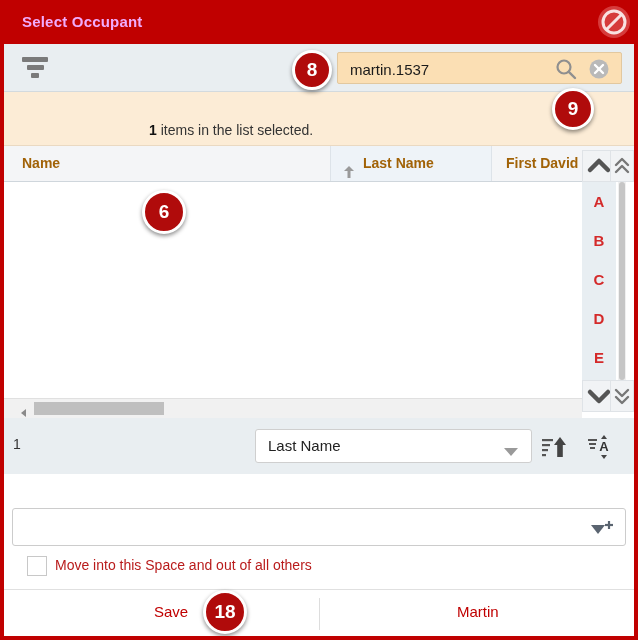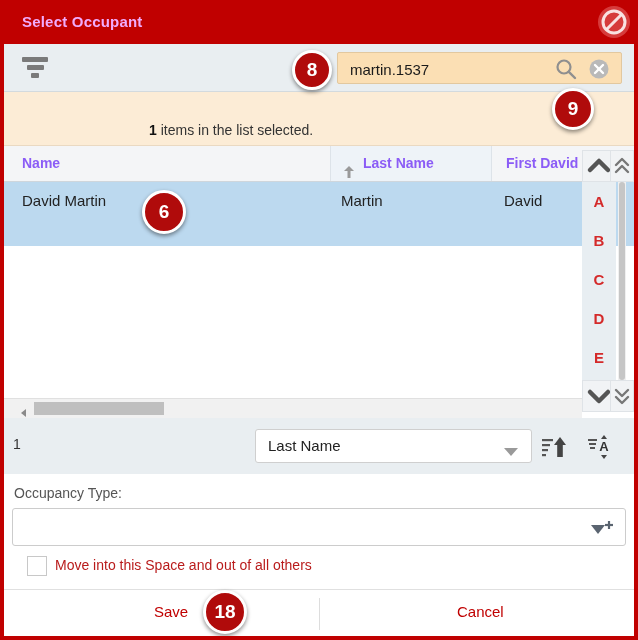--- a/index.html
+++ b/index.html
@@ -167,21 +167,21 @@
     border-bottom: 1px solid #cfd6dc;
     box-sizing: border-box;
   }
   .th {
     position: absolute;
     top: 0;
     height: 35px;
     line-height: 35px;
     font-size: 14px;
     font-weight: bold;
-    color: #8b5cf6;
+    color: #a16207;
     box-sizing: border-box;
     white-space: nowrap;
     overflow: hidden;
     cursor: pointer;
   }
   .th-name      { left: 0;   width: 326px; padding-left: 18px; }
   .th-last      { left: 326px; width: 162px; padding-left: 32px; background:#eef3f8; border-left:1px solid #dde3e9; border-right:1px solid #dde3e9;}
   .th-first     { left: 488px; width: 142px; padding-left: 14px; }
   .sort-caret {
     position: absolute;
@@ -497,27 +497,20 @@
         <svg width="12" height="14" viewBox="0 0 12 14">
           <polygon points="6,1 11,6 1,6" fill="#9a9a9a"></polygon>
           <rect x="4.5" y="6" width="3" height="7" fill="#9a9a9a"></rect>
         </svg>
       </span>
       <span>Last Name</span>
     </div>
     <div class="th th-first">First David</div>
   </div>
 
-  <div class="table-body">
-    <div class="row">
-      <span class="cell cell-name">David Martin</span>
-      <span class="cell cell-last">Martin</span>
-      <span class="cell cell-first">David</span>
-    </div>
-  </div>
 
   <div class="nav-btn up">
     <svg width="32" height="30" viewBox="0 0 32 30">
       <polyline points="7,19 16,10 25,19" fill="none" stroke="#555555" stroke-width="4.5" stroke-linecap="round" stroke-linejoin="round"></polyline>
     </svg>
   </div>
   <div class="nav-btn2 up2">
     <svg width="22" height="30" viewBox="0 0 22 30">
       <polyline points="5,14 11,8 17,14" fill="none" stroke="#777777" stroke-width="2.4" stroke-linecap="round" stroke-linejoin="round"></polyline>
       <polyline points="5,21 11,15 17,21" fill="none" stroke="#777777" stroke-width="2.4" stroke-linecap="round" stroke-linejoin="round"></polyline>
@@ -580,40 +573,39 @@
         <rect x="1" y="5" width="9" height="2" fill="#555"></rect>
         <rect x="2" y="9" width="7" height="2" fill="#555"></rect>
         <rect x="3" y="13" width="5" height="2" fill="#555"></rect>
         <text x="17" y="17" font-family="Liberation Sans, sans-serif" font-size="13" font-weight="bold" fill="#333" text-anchor="middle">A</text>
         <polygon points="17,1 20,5 14,5" fill="#444"></polygon>
         <polygon points="17,25 20,21 14,21" fill="#444"></polygon>
       </svg>
     </span>
   </div>
 
-  <div class="occ-label">Occupancy Type:</div>
   <div class="occ-select">
     <span class="occ-caret">
       <svg width="26" height="20" viewBox="0 0 26 20">
         <polygon points="2,6 16,6 9,15" fill="#5a6470"></polygon>
         <line x1="20" y1="2" x2="20" y2="10" stroke="#5a6470" stroke-width="2.2"></line>
         <line x1="16" y1="6" x2="24" y2="6" stroke="#5a6470" stroke-width="2.2"></line>
       </svg>
     </span>
   </div>
 
   <div class="checkrow">
     <div class="checkbox"></div>
     <div class="check-label">Move into this Space and out of all others</div>
   </div>
 
   <div class="footer">
     <button class="footer-btn btn-save">Save</button>
     <div class="footer-sep"></div>
-    <button class="footer-btn btn-cancel">Cancel</button>
+    <button class="footer-btn btn-cancel">Martin</button>
   </div>
 
   <div class="badge badge-8">8</div>
   <div class="badge badge-9">9</div>
   <div class="badge badge-10">6</div>
   <div class="badge badge-11">18</div>
 
 </div>
 
 </body></html>

